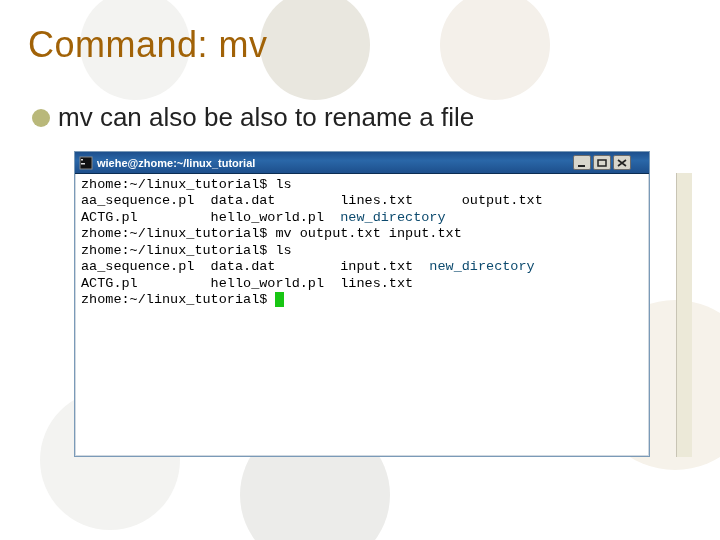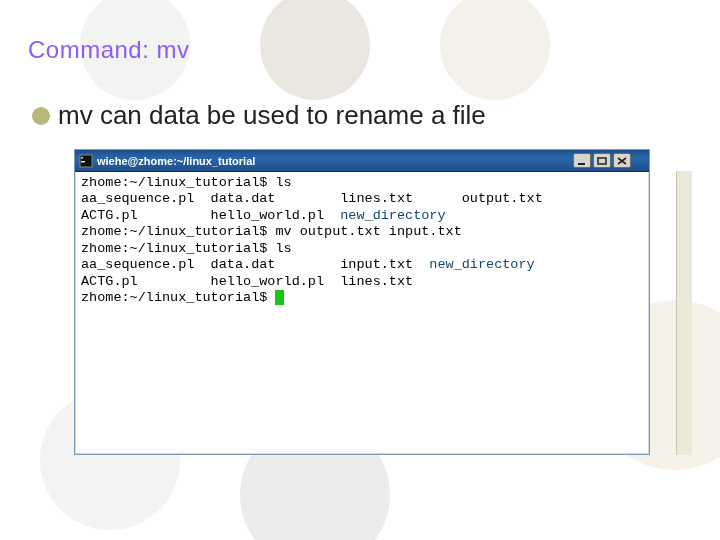--- a/index.html
+++ b/index.html
@@ -26,26 +26,25 @@
   .c4 { width: 170px; height: 170px; background: #f6f2ea; top: 300px; right: -40px; }
   .c5 { width: 140px; height: 140px; background: #f3f3f1; bottom: 10px; left: 40px; }
   .c6 { width: 150px; height: 150px; background: #ececea; bottom: -30px; left: 240px; }
 
   .content {
     position: relative;
     z-index: 1;
     padding: 24px 28px 0 28px;
   }
   .title {
-    font-size: 24px;
-    color: #8b5cf6;
+    font-size: 36px;
+    color: #a16207;
     font-weight: 400;
     letter-spacing: 0.5px;
     margin-bottom: 36px;
-    margin-top: 12px;
   }
   .bullet-row {
     display: flex;
     align-items: center;
     margin-left: 4px;
     margin-bottom: 18px;
   }
   .bullet-dot {
     width: 18px;
     height: 18px;
@@ -139,21 +138,21 @@
   <div class="circle c4"></div>
   <div class="circle c5"></div>
   <div class="circle c6"></div>
 </div>
 
 <div class="content">
   <h1 class="title">Command: mv</h1>
 
   <div class="bullet-row">
     <span class="bullet-dot"></span>
-    <span class="bullet-text">mv can data be used to rename a file</span>
+    <span class="bullet-text">mv can also be also to rename a file</span>
   </div>
 
   <div class="term-wrap">
     <div class="term-window">
       <div class="titlebar">
         <span class="tb-icon">
           <svg viewBox="0 0 14 14" width="14" height="14">
             <rect x="1" y="1" width="12" height="12" fill="#111" stroke="#888" stroke-width="1"></rect>
             <rect x="2" y="7" width="4" height="1.5" fill="#ddd"></rect>
             <rect x="2" y="3" width="2" height="1.5" fill="#ddd"></rect>

